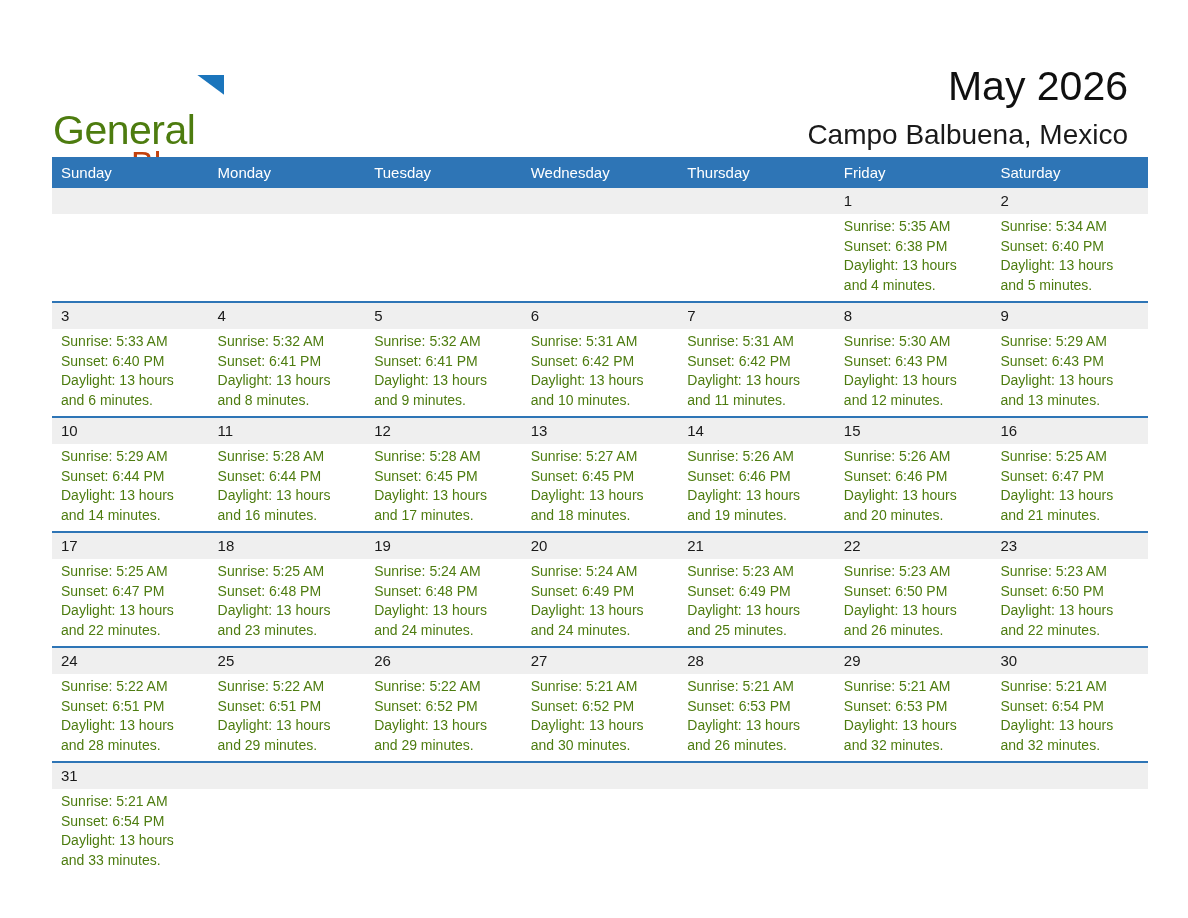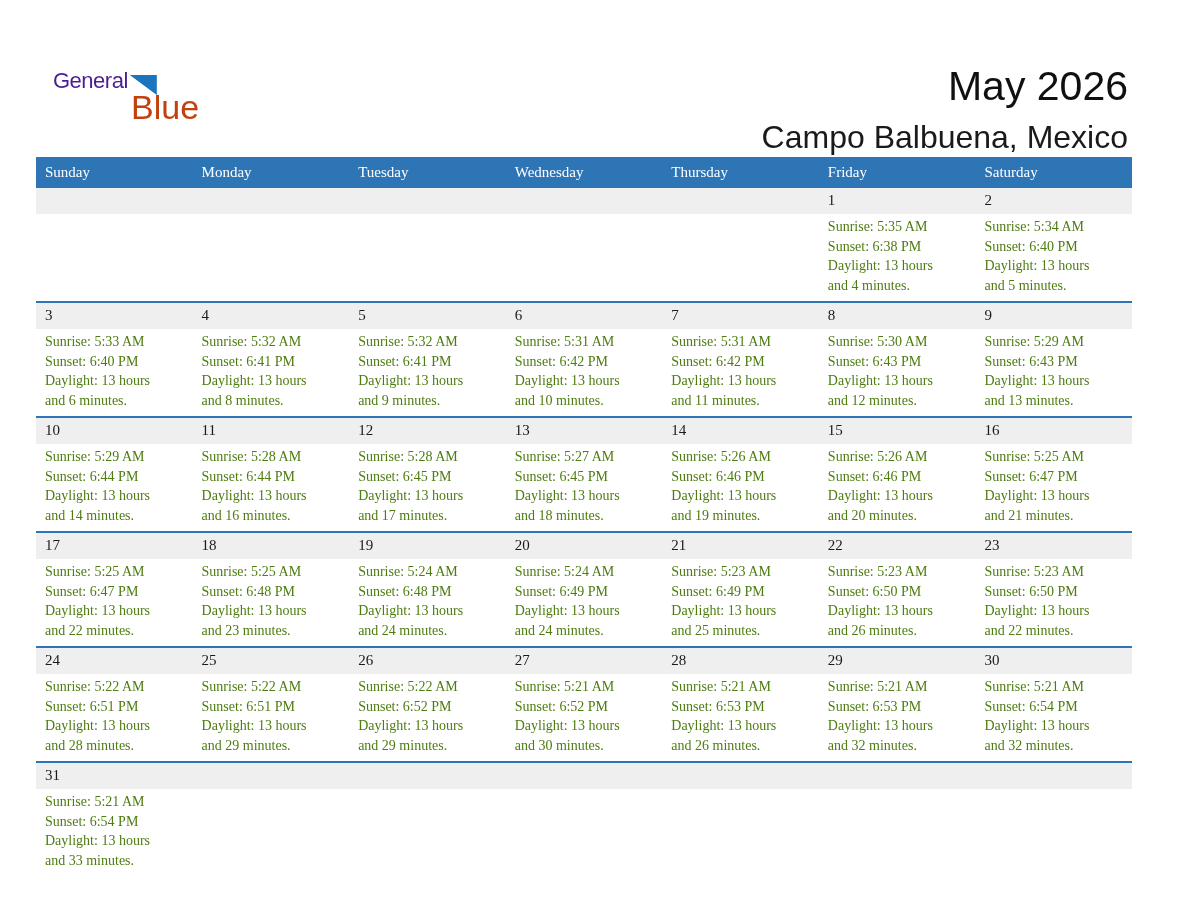--- a/index.html
+++ b/index.html
@@ -5,30 +5,30 @@
   * { box-sizing: border-box; }
   html,body { margin:0; padding:0; }
   body {
     width:1188px; height:918px; background:#ffffff;
     font-family:"Liberation Sans", sans-serif; color:#1a1a1a;
     position:relative; overflow:hidden;
   }
   
   .logo { position:absolute; left:53px; top:70px; }
   .logo-line1 { display:flex; align-items:flex-start; }
-  .logo-general { font-size:22px; color:#4c1d95; letter-spacing:-0.5px; line-height:1; }
+  .logo-general { font-size:41px; color:#4d7c0f; letter-spacing:-0.5px; line-height:1;margin-top:40px; }
   .logo-triangle { width:27px; height:20px; background:#1B75BC; margin-left:2px; margin-top:5px;
     clip-path:polygon(0 0, 100% 0, 100% 100%); }
   .logo-blue { display:block; font-size:34px; color:#c2410c; line-height:1; margin-left:78px; margin-top:-5px; }
   .titles { position:absolute; right:60px; top:64px; text-align:right; }
   .cal-title { font-size:41px; color:#101010; line-height:1.1; }
-  .cal-sub { font-size:32px; color:#1a1a1a; margin-top:10px; }
+  .cal-sub { font-size:28px; color:#1a1a1a; margin-top:10px; }
 
   
-  .calendar { position:absolute; left:36px; top:157px; width:1096px;font-family:Liberation Serif, serif; }
+  .calendar { position:absolute; left:52px; top:157px; width:1096px; }
   .weekday-row { display:grid; grid-template-columns:repeat(7,1fr); background:#2E75B6; height:31px; align-items:center; }
   .wd { color:#ffffff; font-size:15px; padding-left:9px; }
   .week { display:grid; grid-template-columns:repeat(7,1fr); min-height:105px; }
   .week + .week { border-top:2px solid #2E75B6; }
   .cell { background:#ffffff; }
   .strip { background:#EFEFEF; height:26px; padding:4px 0 0 9px; font-size:15px; color:#1a1a1a; }
   .info { padding:3px 4px 6px 9px; font-size:14px; line-height:19.5px; color:#4d7c0f; }
 </style>
 </head>
 <body>

